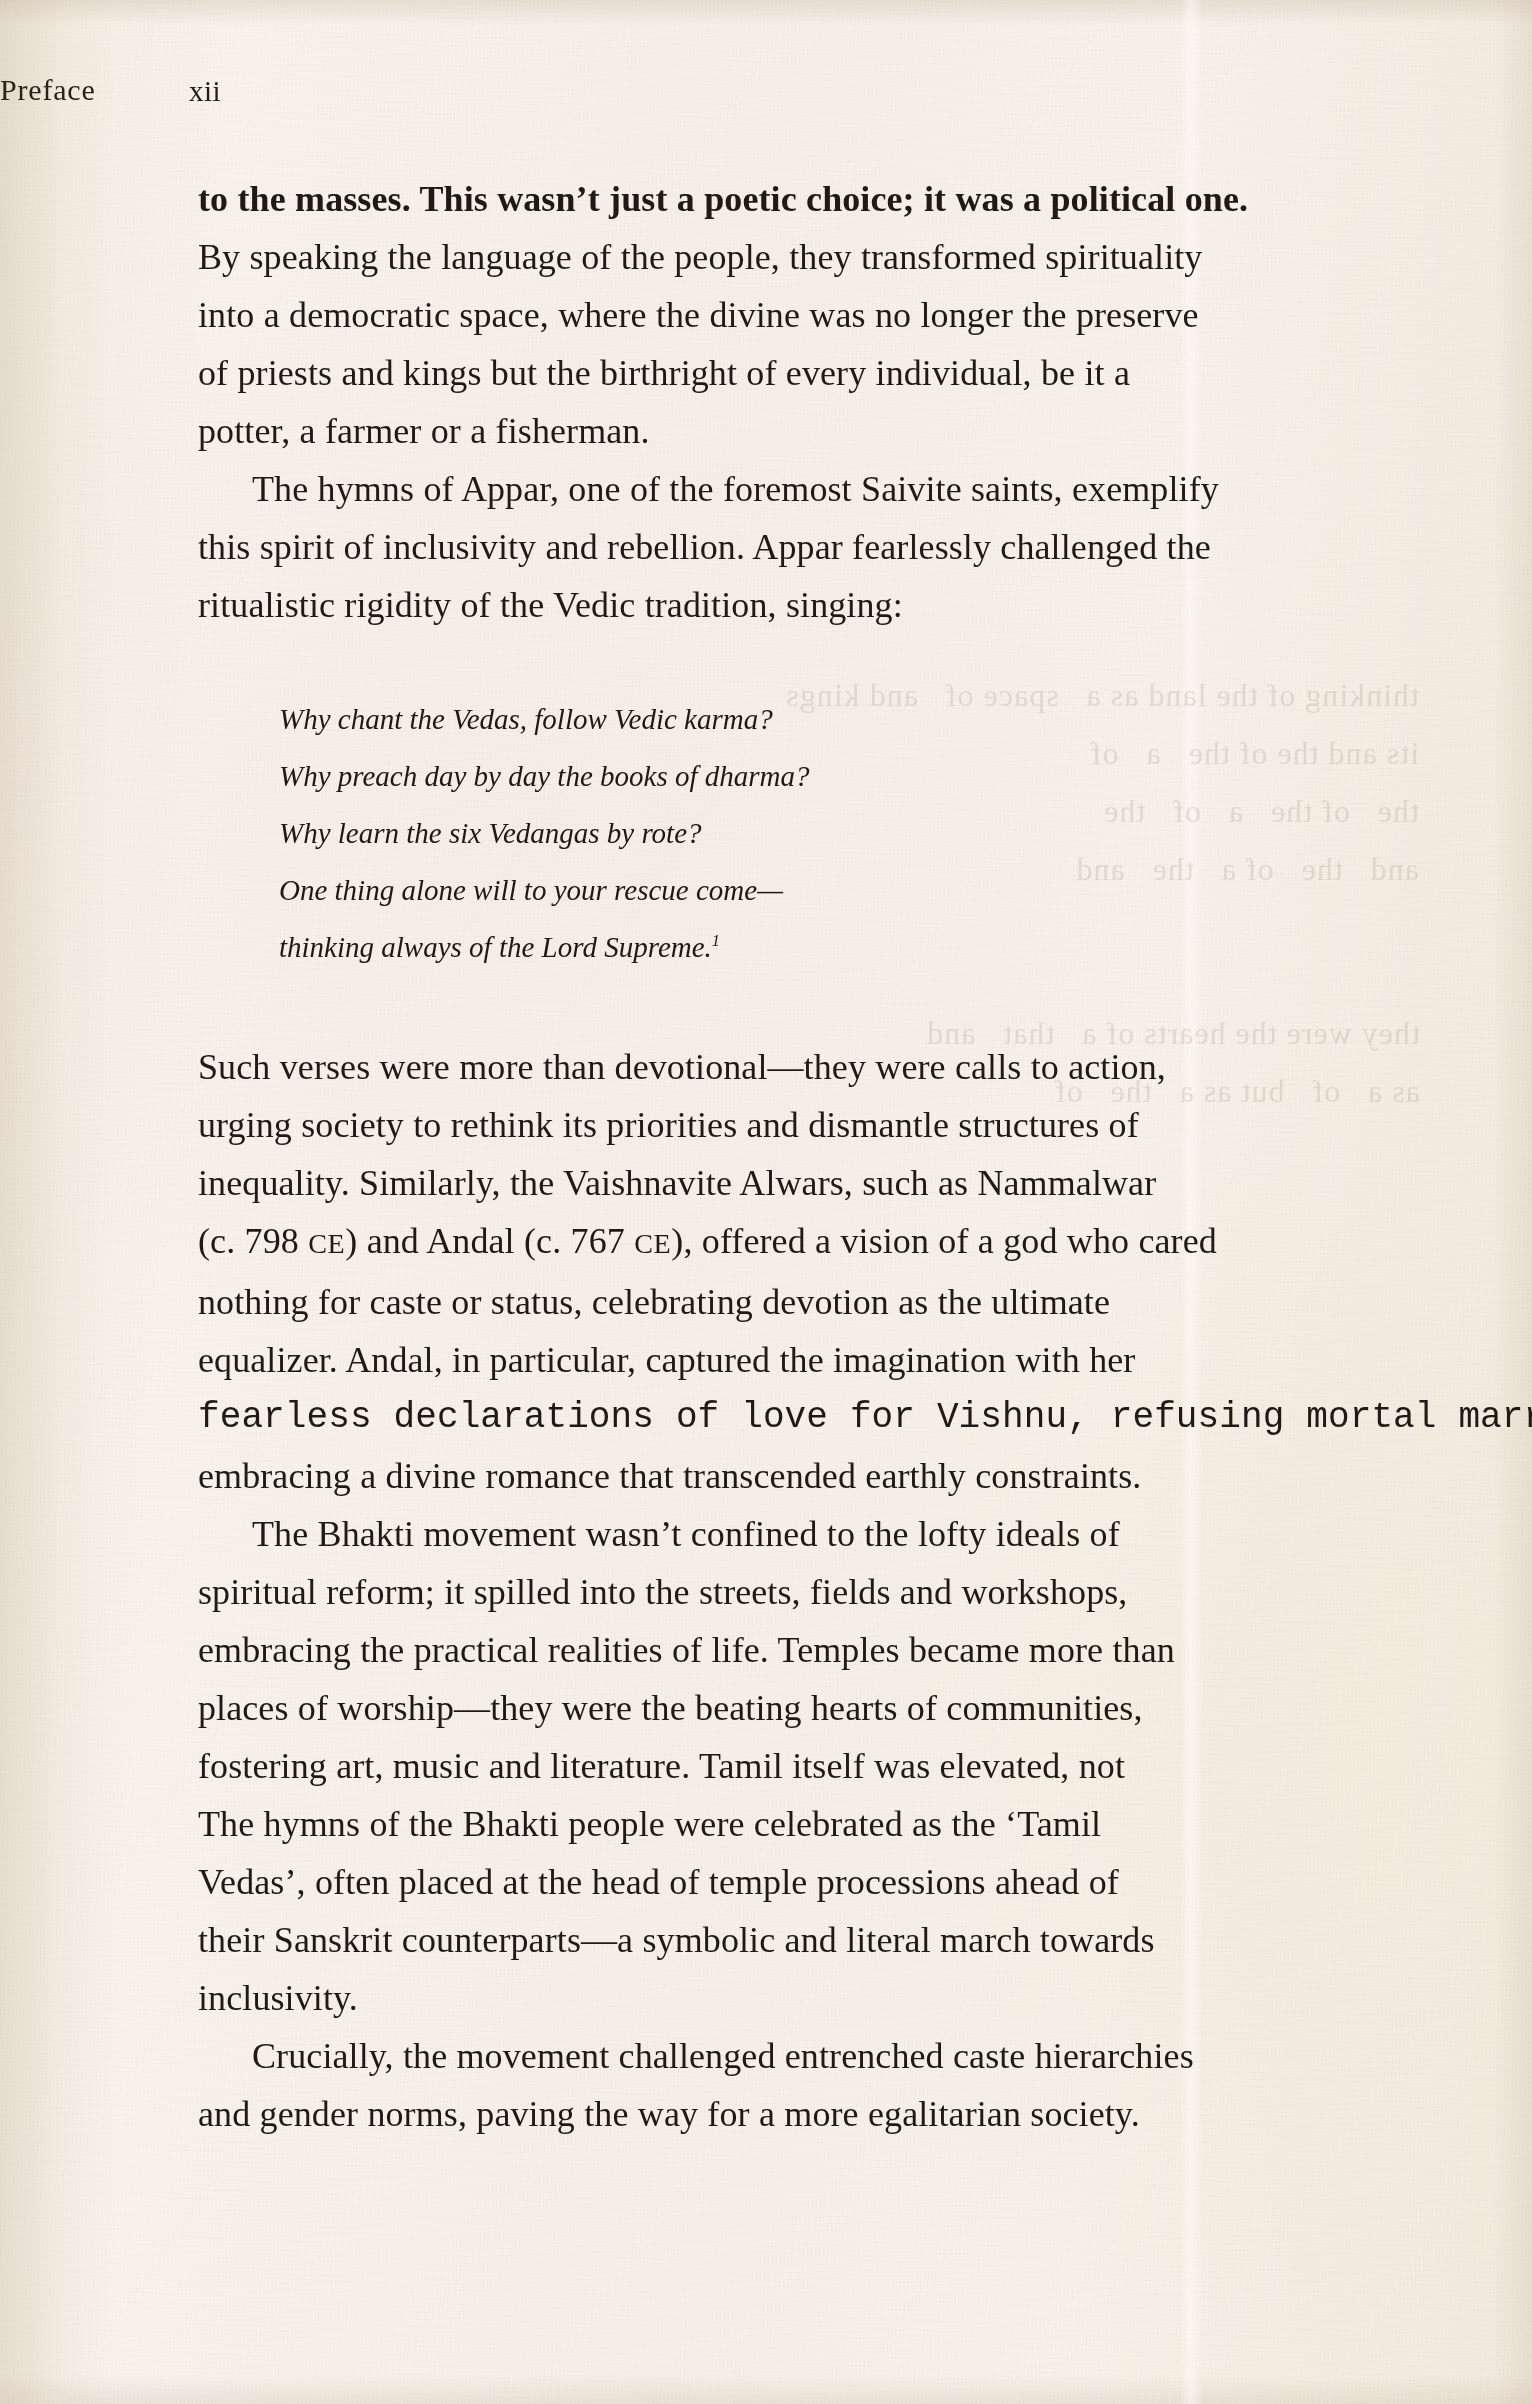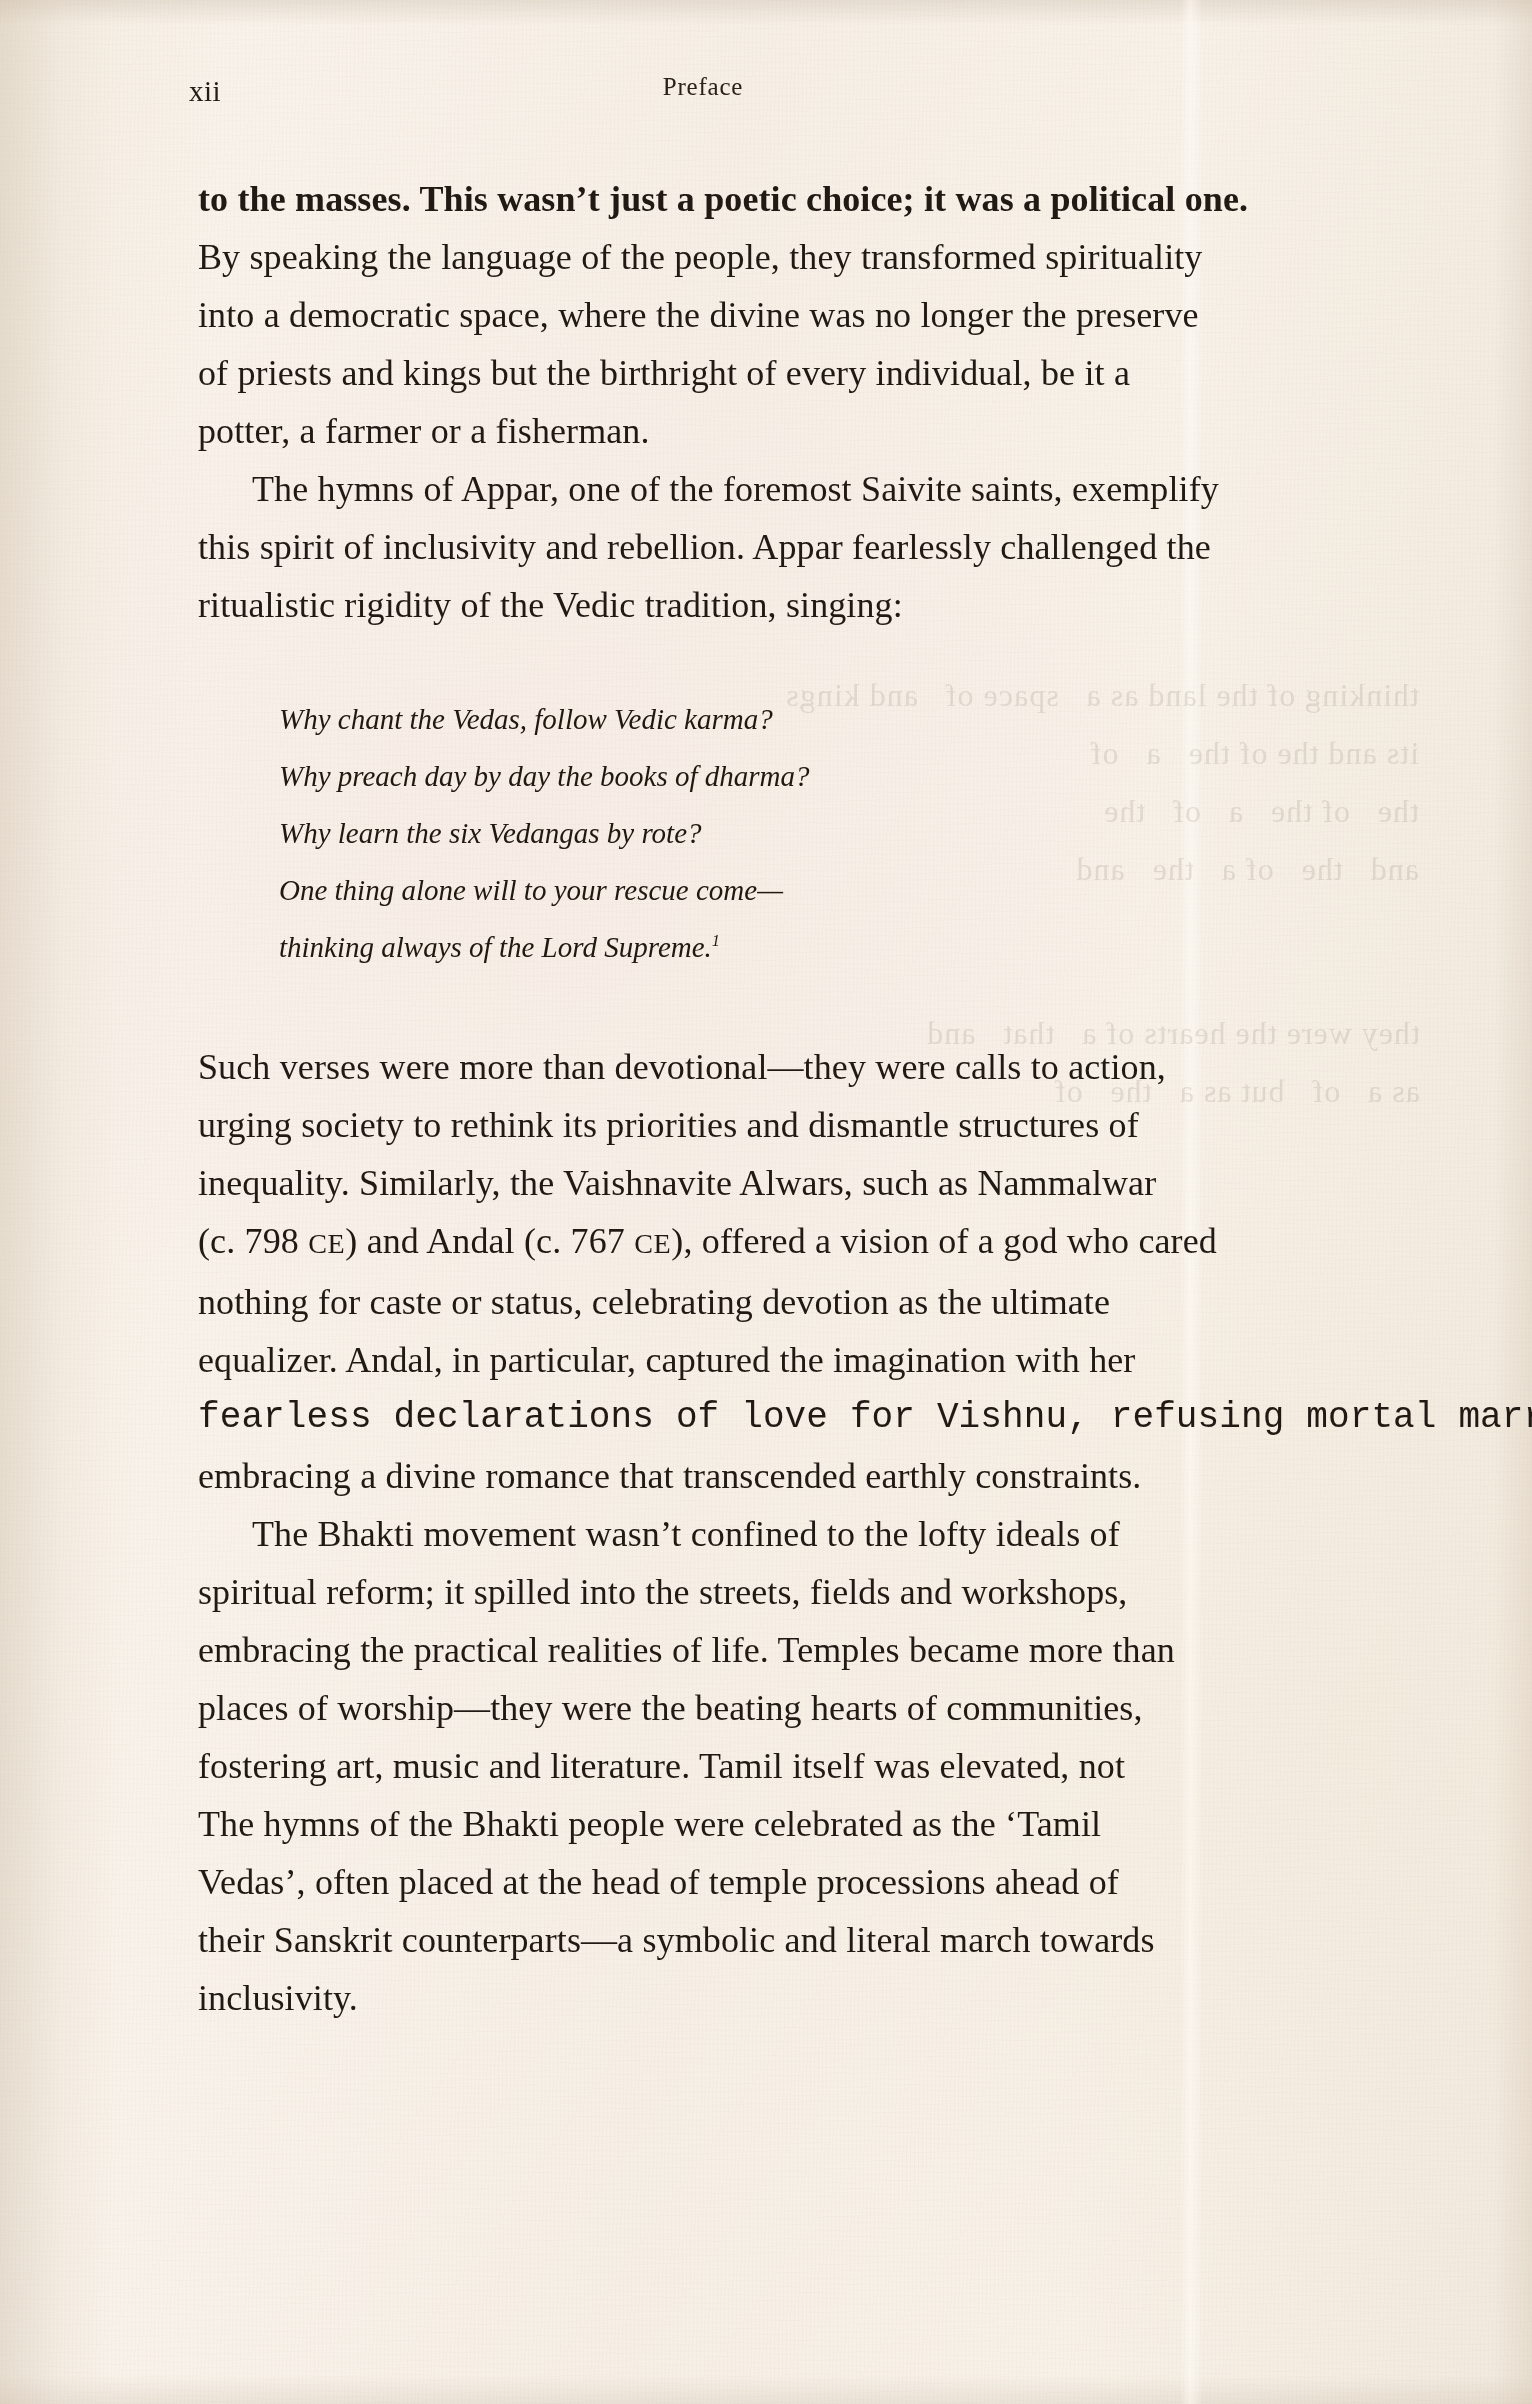--- a/index.html
+++ b/index.html
@@ -85,22 +85,22 @@
     top: 0;
     font-size: 29px;
     color: #241c16;
     letter-spacing: 0.5px;
   }
   .head-title {
     position: absolute;
     left: 0;
     right: 0;
     top: -1.9px;
-    text-align: center;
-    font-size: 25px;
+    text-align: left;
+    font-size: 30px;
     color: #2a2118;
     letter-spacing: 0.8px;
     padding-right: 126px;
   }
 
   
   .showthrough {
     position: absolute;
     pointer-events: none;
     color: #8d8274;
@@ -230,16 +230,20 @@
       <span class="just" style="white-space: pre; display: block;">spiritual reform; it spilled into the streets, fields and workshops,</span>
       <span class="just" style="white-space: pre; display: block;">embracing the practical realities of life. Temples became more than</span>
       <span class="just" style="white-space: pre; display: block;">places of worship—they were the beating hearts of communities,</span>
       <span class="just" style="white-space: pre; display: block;">fostering art, music and literature. Tamil itself was elevated, not</span>
       <span class="just" style="white-space: pre; display: block;">The hymns of the Bhakti people were celebrated as the ‘Tamil</span>
       <span class="just" style="white-space: pre; display: block;">Vedas’, often placed at the head of temple processions ahead of</span>
       <span class="just" style="white-space: pre; display: block;">their Sanskrit counterparts—a symbolic and literal march towards</span>
       <span class="just">inclusivity.</span>
     </p>
 
+    <p class="body">
+      <span class="just" style="text-indent: 54px; white-space: pre; display: block;">Crucially, the movement challenged entrenched caste hierarchies</span>
+      <span class="just">and gender norms, paving the way for a more egalitarian society.</span>
+    </p>
 
   </div>
 </div>
 
 
 </body></html>

